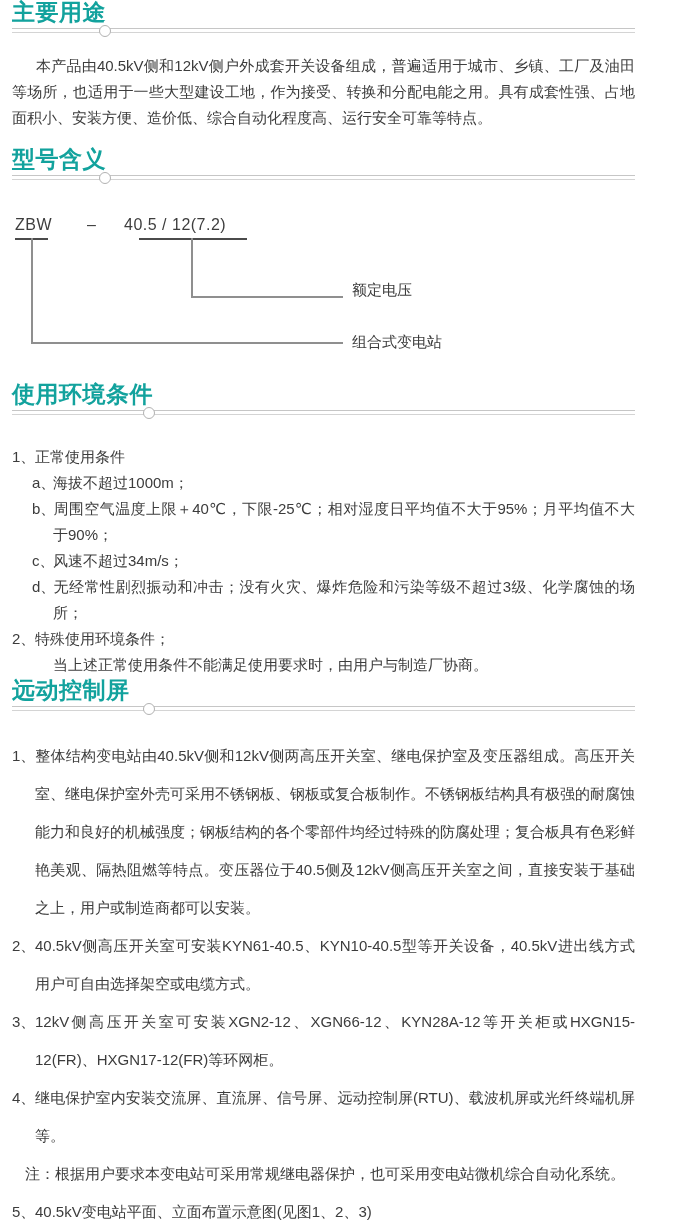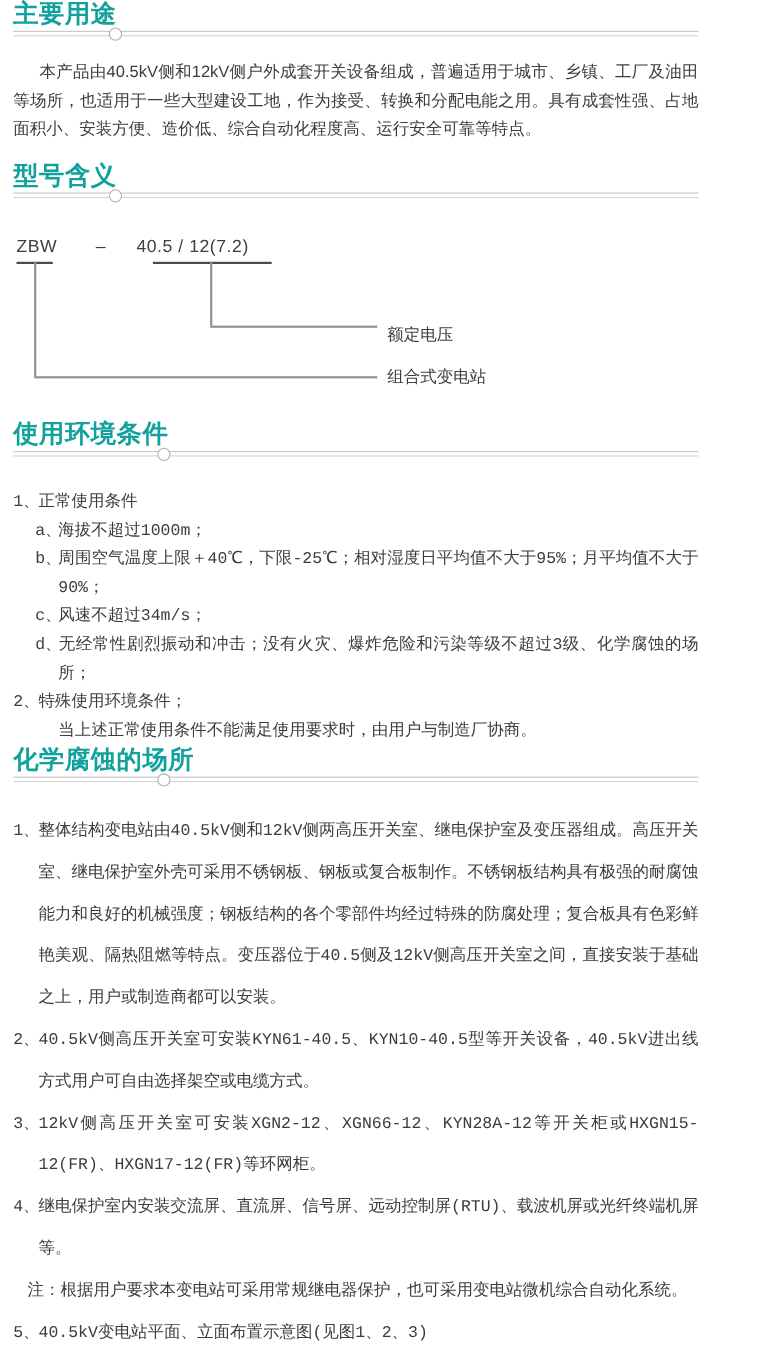--- a/index.html
+++ b/index.html
@@ -48,29 +48,29 @@
   .dg-ul{position:absolute;height:2px;background:#4b4b4b;}
   .ul-code{left:3px;top:28px;width:33px;}
   .ul-spec{left:127px;top:28px;width:108px;}
   .dg-v{position:absolute;width:2px;background:#8f8f8f;}
   .dg-h{position:absolute;height:2px;background:#8f8f8f;}
   .v1{left:179px;top:28px;height:58px;}
   .h1{left:179px;top:86px;width:152px;}
   .v2{left:19px;top:28px;height:104px;}
   .h2l{left:19px;top:132px;width:312px;}
   .dg-label{position:absolute;left:340px;font-size:15px;white-space:nowrap;color:#3c3c3c;}
-  .l1{top:85px;}
+  .l1{top:71px;}
   .l2{top:123px;}
 
   
   .list{margin-top:29px;font-size:15px;color:#3c3c3c;}
   .list.env .li{line-height:26px;}
   .list.feat{margin-top:26px;}
   .list.feat .li{line-height:38px;}
-  .li{text-align:justify;font-family:Liberation Mono, monospace;}
+  .li{text-align:justify;}
   .li .marker{display:inline-block;}
   .env .li.lvl0{padding-left:23px;}
   .env .li.lvl0 .marker{width:23px;margin-left:-23px;}
   .env .li.lvl1{margin-left:20px;padding-left:21px;}
   .env .li.lvl1 .marker{width:21px;margin-left:-21px;}
   .env .li.cont{margin-left:20px;padding-left:21px;}
   .feat .li{padding-left:23px;}
   .feat .li .marker{width:23px;margin-left:-23px;}
   .feat .li.note{margin-left:13px;padding-left:0;}
 </style>
@@ -117,21 +117,21 @@
       <div class="li lvl1"><span class="marker">a、</span><span>海拔不超过1000m；</span></div>
       <div class="li lvl1"><span class="marker">b、</span><span>周围空气温度上限＋40℃，下限-25℃；相对湿度日平均值不大于95%；月平均值不大于90%；</span></div>
       <div class="li lvl1"><span class="marker">c、</span><span>风速不超过34m/s；</span></div>
       <div class="li lvl1"><span class="marker">d、</span><span>无经常性剧烈振动和冲击；没有火灾、爆炸危险和污染等级不超过3级、化学腐蚀的场所；</span></div>
       <div class="li lvl0"><span class="marker">2、</span><span>特殊使用环境条件；</span></div>
       <div class="li cont"><span>当上述正常使用条件不能满足使用要求时，由用户与制造厂协商。</span></div>
     </div>
   </section>
 
   <section>
-    <h2 class="sec-title mt-s4">化学腐蚀的场所</h2>
+    <h2 class="sec-title mt-s4">远动控制屏</h2>
     <div class="divider">
       <span class="ring ring-b"></span>
     </div>
     <div class="list feat">
       <div class="li"><span class="marker">1、</span><span>整体结构变电站由40.5kV侧和12kV侧两高压开关室、继电保护室及变压器组成。高压开关室、继电保护室外壳可采用不锈钢板、钢板或复合板制作。不锈钢板结构具有极强的耐腐蚀能力和良好的机械强度；钢板结构的各个零部件均经过特殊的防腐处理；复合板具有色彩鲜艳美观、隔热阻燃等特点。变压器位于40.5侧及12kV侧高压开关室之间，直接安装于基础之上，用户或制造商都可以安装。</span></div>
       <div class="li"><span class="marker">2、</span><span>40.5kV侧高压开关室可安装KYN61-40.5、KYN10-40.5型等开关设备，40.5kV进出线方式用户可自由选择架空或电缆方式。</span></div>
       <div class="li"><span class="marker">3、</span><span>12kV侧高压开关室可安装XGN2-12、XGN66-12、KYN28A-12等开关柜或HXGN15-12(FR)、HXGN17-12(FR)等环网柜。</span></div>
       <div class="li"><span class="marker">4、</span><span>继电保护室内安装交流屏、直流屏、信号屏、远动控制屏(RTU)、载波机屏或光纤终端机屏等。</span></div>
       <div class="li note"><span>注：根据用户要求本变电站可采用常规继电器保护，也可采用变电站微机综合自动化系统。</span></div>
       <div class="li"><span class="marker">5、</span><span>40.5kV变电站平面、立面布置示意图(见图1、2、3)</span></div>

